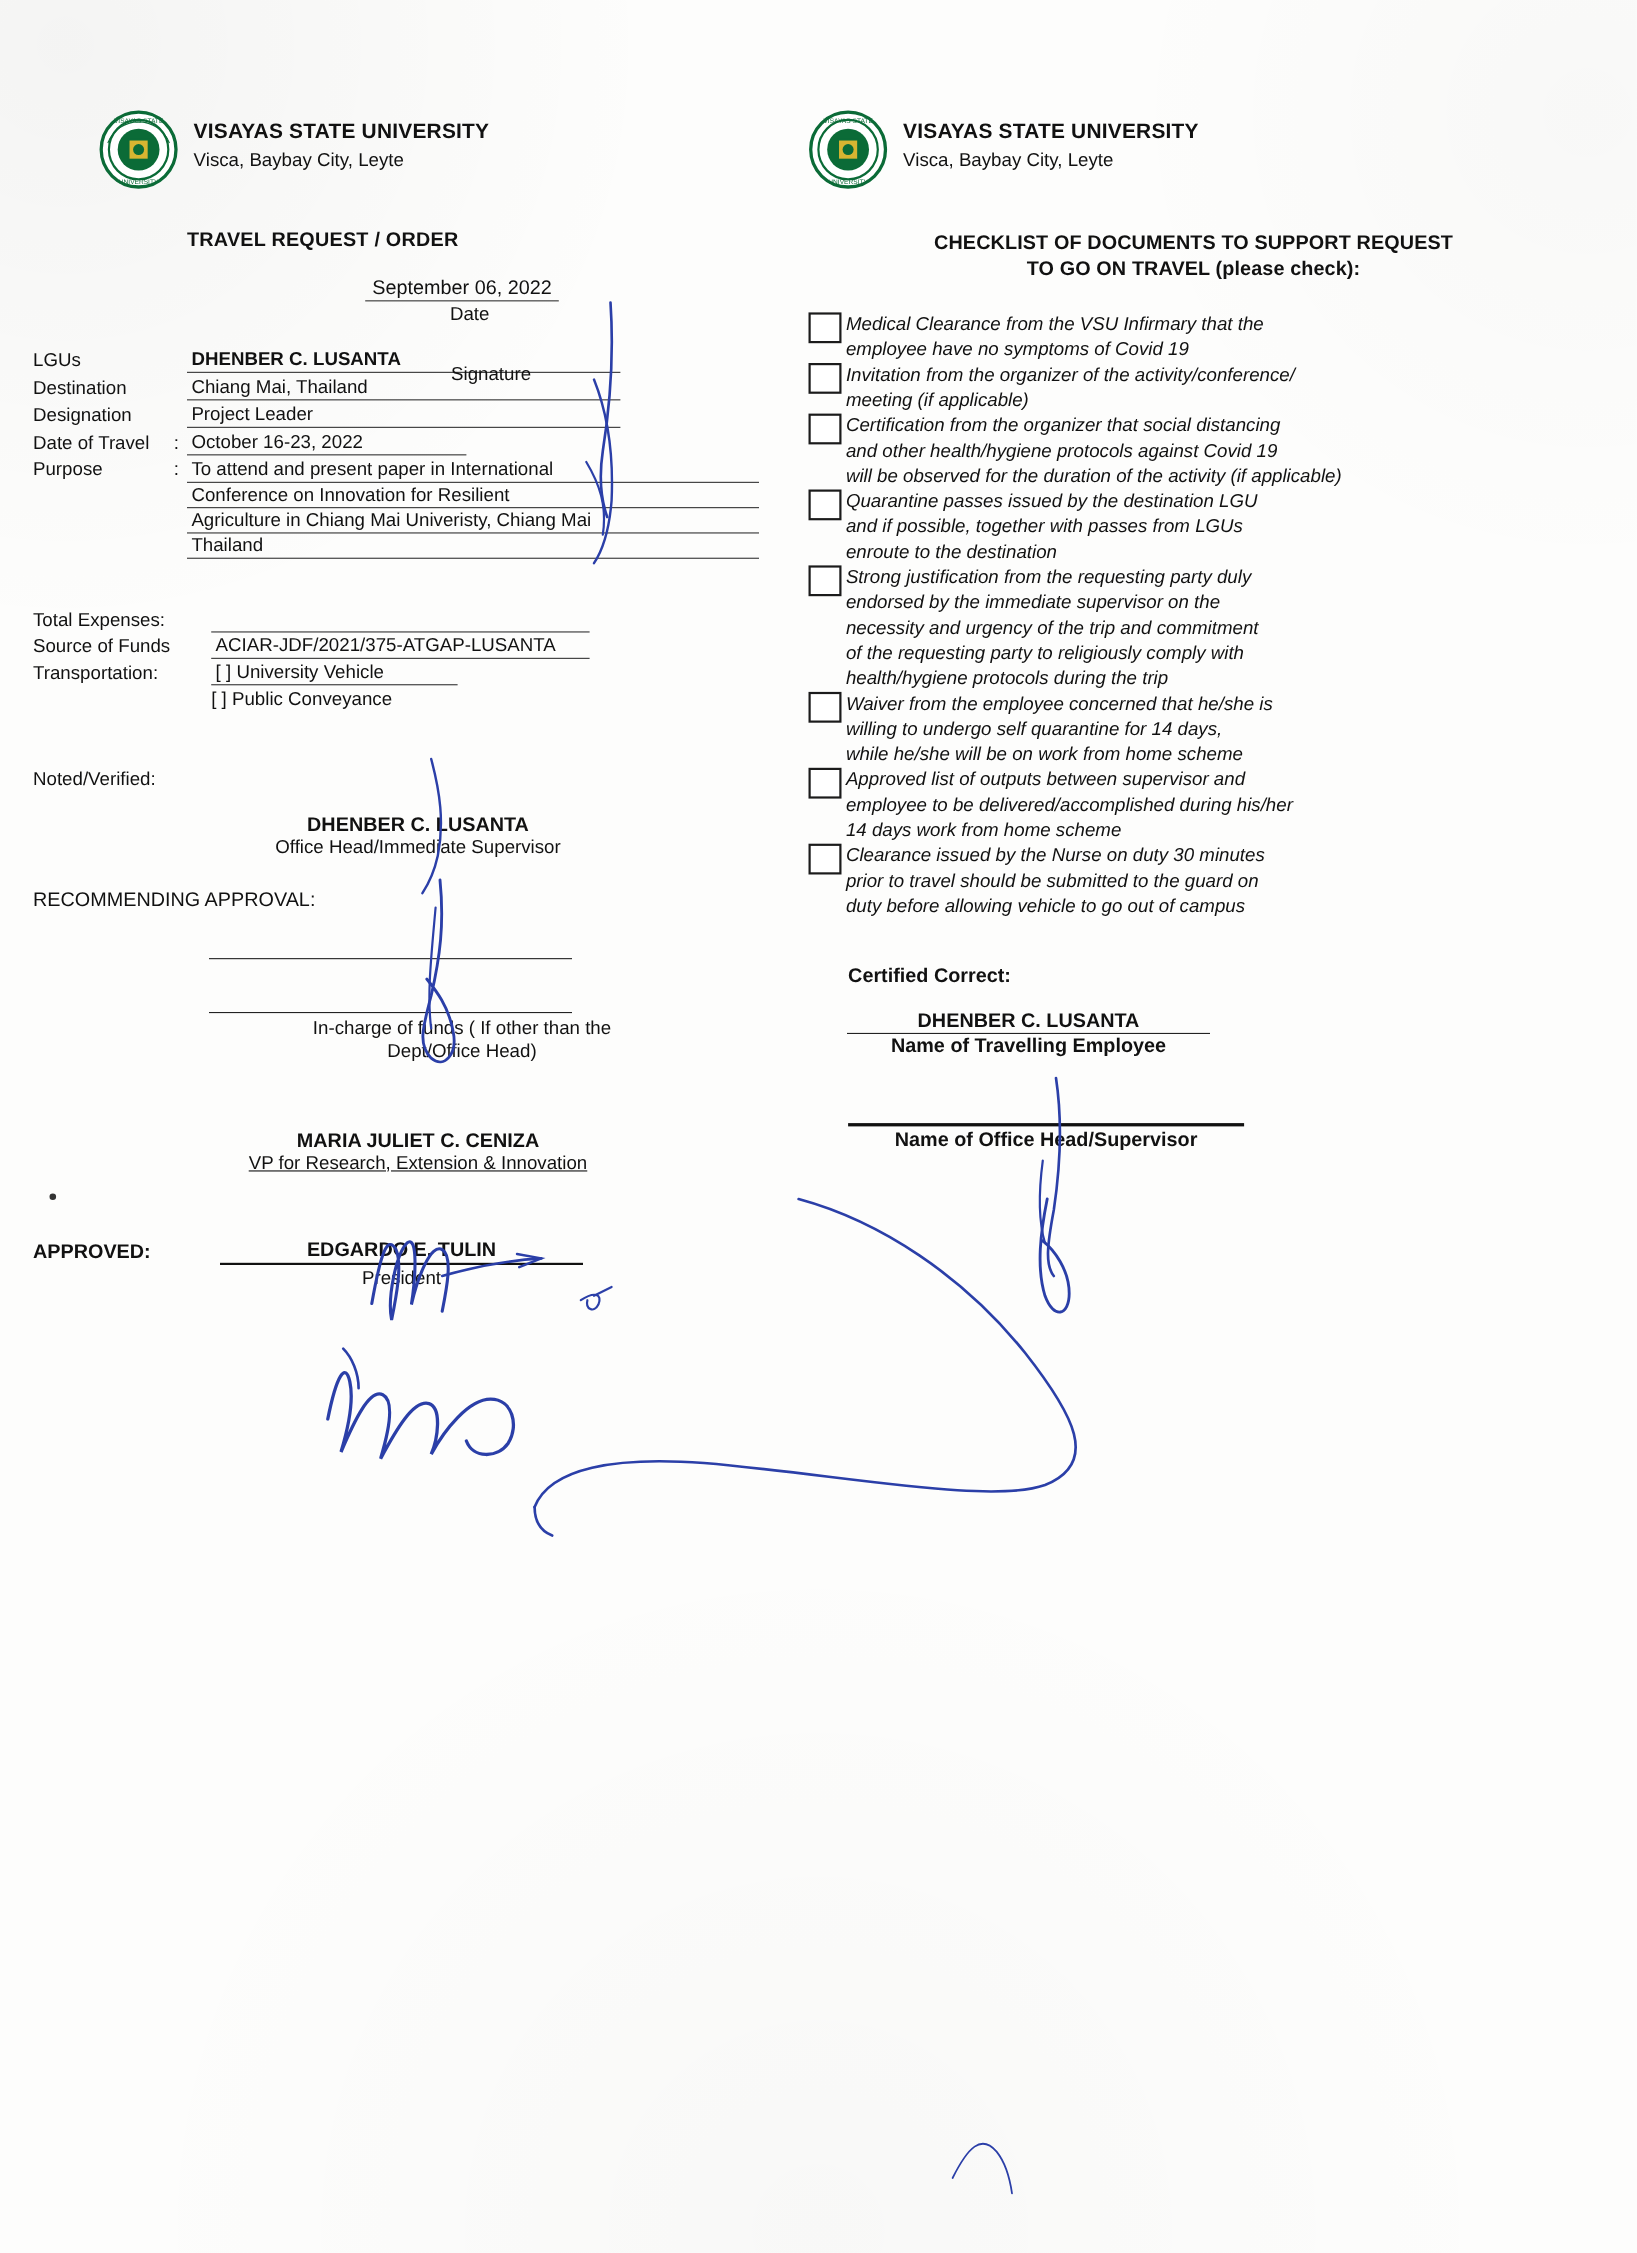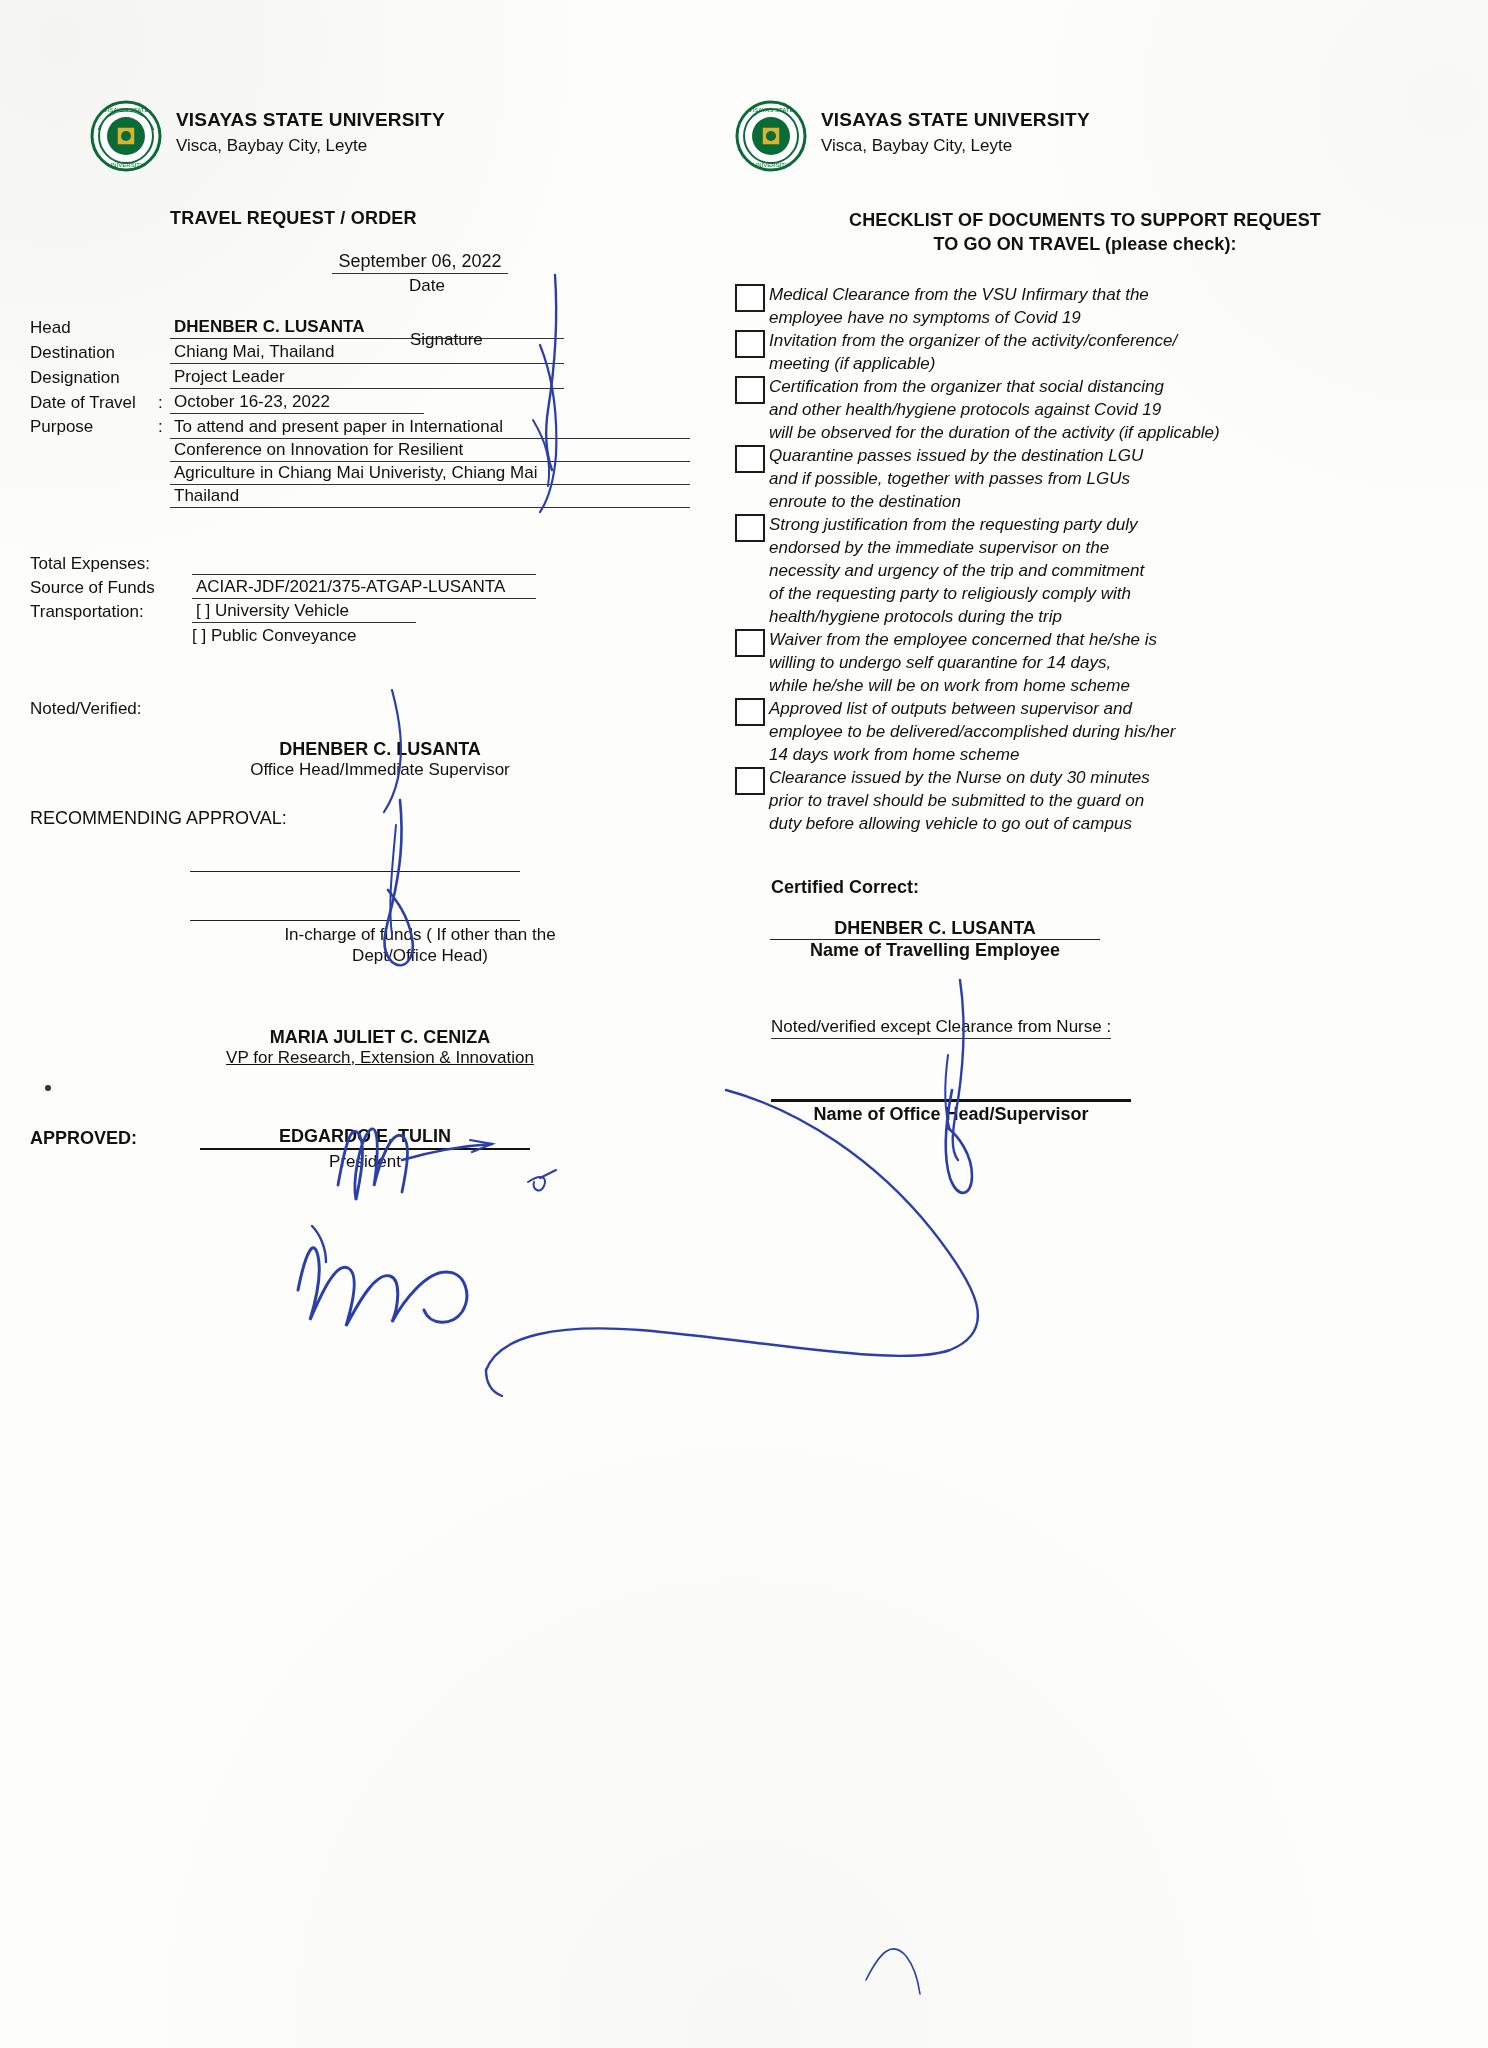--- a/index.html
+++ b/index.html
@@ -168,21 +168,21 @@
 
     <div class="form-title">TRAVEL REQUEST / ORDER</div>
 
     <div class="date-block">
       <div class="date-value">September 06, 2022</div>
       <div class="date-label">Date</div>
     </div>
 
     <div class="fields" style="position:relative;">
       <div class="frow">
-        <div class="flabel">Head</div>
+        <div class="flabel">LGUs</div>
         <div class="fcolon"></div>
         <div class="fval bold short">DHENBER C. LUSANTA</div>
       </div>
       <div class="frow">
         <div class="flabel">Destination</div>
         <div class="fcolon"></div>
         <div class="fval short">Chiang Mai, Thailand</div>
       </div>
       <div class="frow">
         <div class="flabel">Designation</div>
@@ -340,23 +340,20 @@
       </div>
     </div>
 
     <div class="certified" style="margin-left:36px;">Certified Correct:</div>
 
     <div class="cert-name-wrap">
       <span class="u" style="margin-top:20px;font-weight:bold;font-size:18px;">DHENBER C. LUSANTA</span>
       <div class="cert-sub">Name of Travelling Employee</div>
     </div>
 
-    <div style="margin-left:36px;">
-      <span class="noted-nurse">Noted/verified except Clearance from Nurse :</span>
-    </div>
 
     <div class="office-head" style="margin-left:36px;">
       <div class="line"></div>
       <div class="lbl">Name of Office Head/Supervisor</div>
     </div>
   </div>
 
   <svg class="ink" width="1488" height="2048" viewBox="0 0 1488 2048" style="left:0;top:0;">
 
     <path d="M555 275 C 558 320, 556 360, 548 410 C 545 430, 545 450, 552 470" stroke="#2b3fa8" stroke-width="2.4" stroke-linecap="round"></path>

